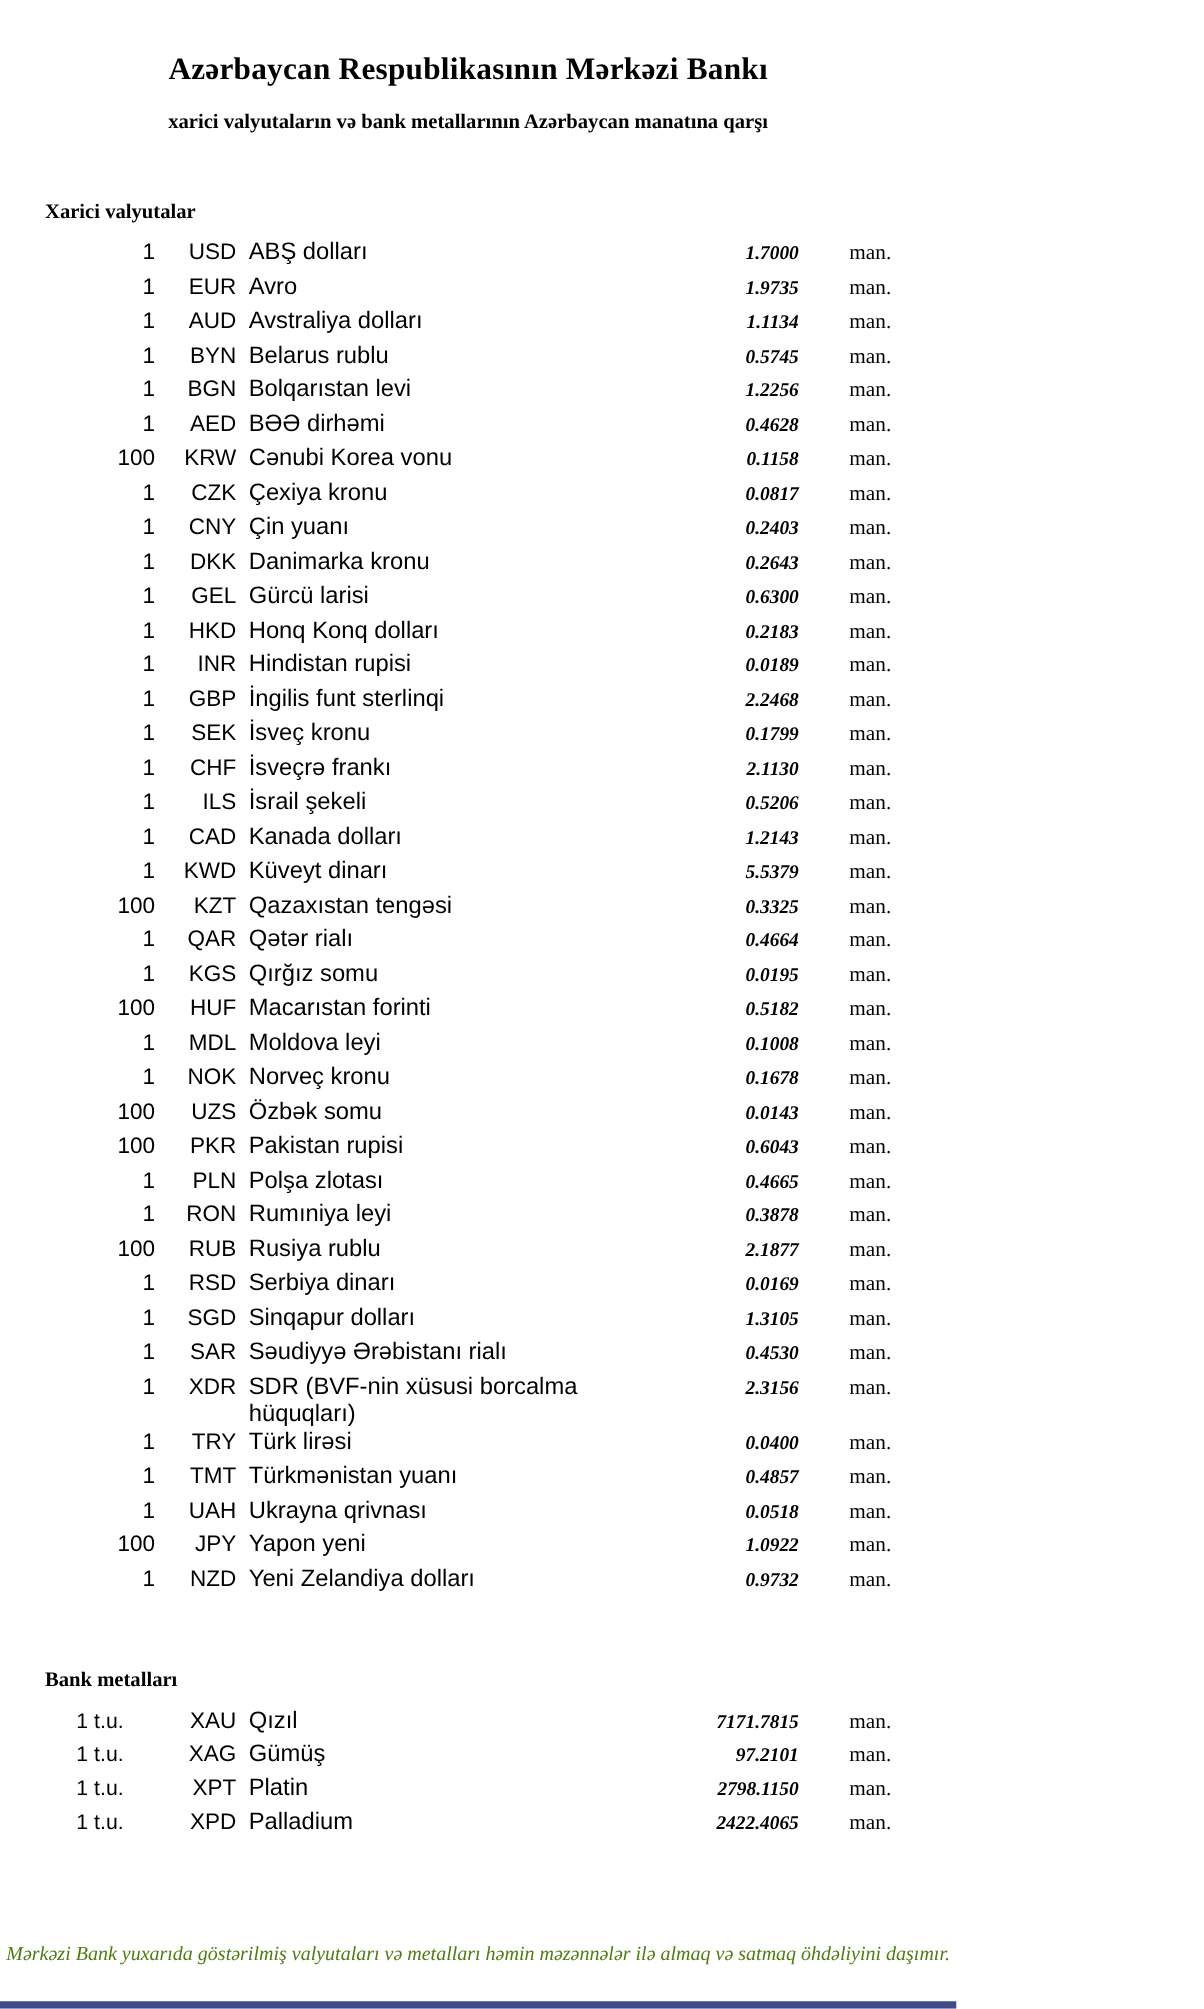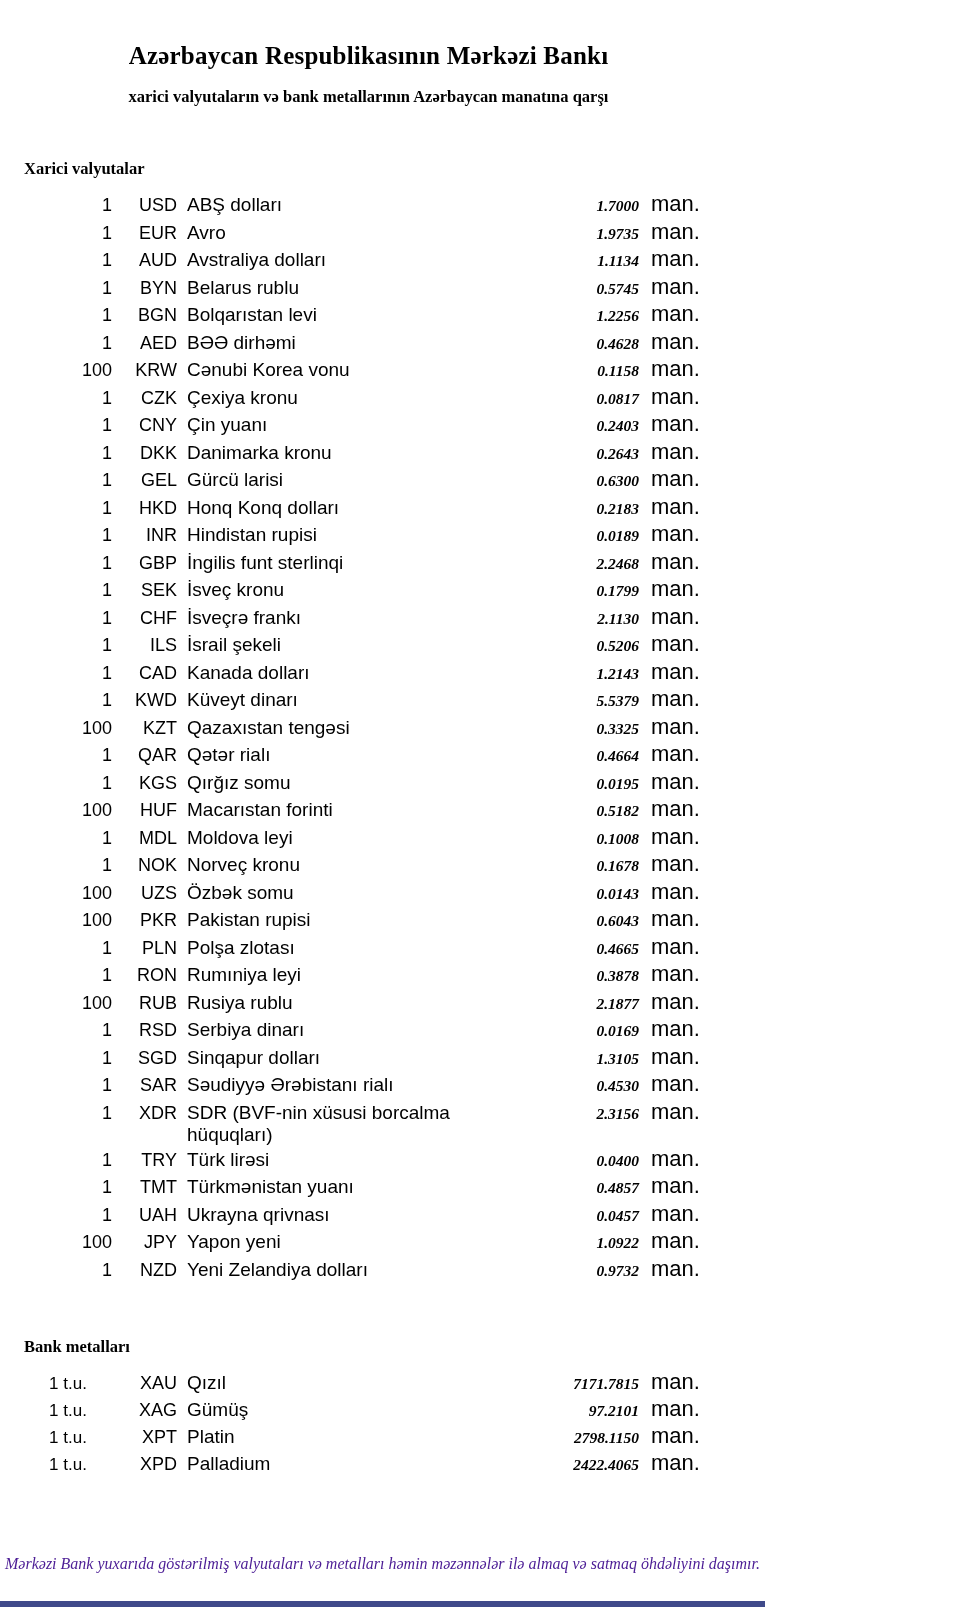--- a/index.html
+++ b/index.html
@@ -11,21 +11,21 @@
     width: 963px;
     min-height: 1607px;
     font-family: "Liberation Sans", sans-serif;
     color: #000000;
     position: relative;
   }
   .page {
     width: 765px;
     min-height: 1607px;
     box-sizing: border-box;
-    padding: 42px 52px 10px 24px;
+    padding: 42px 52px 10px 36px;
     position: relative;
   }
   .header {
     text-align: center;
   }
   .bank-title {
     font-family: "Liberation Serif", serif;
     font-weight: bold;
     font-size: 25px;
     letter-spacing: 0.2px;
@@ -96,23 +96,23 @@
     text-align: right;
     font-family: "Liberation Serif", serif;
     font-style: italic;
     font-weight: bold;
     font-size: 15.5px;
     padding-right: 12px !important;
     white-space: nowrap;
   }
   .col-unit {
     width: 62px;
-    text-align: left;
-    font-family: Liberation Sans, sans-serif;
-    font-size: 22px;
+    text-align: right;
+    font-family: Liberation Serif, serif;
+    font-size: 17px;
     white-space: nowrap;
   }
   tr.rate-row {
     height: 27.5px;
   }
   tr.metal-row {
     height: 27px;
   }
   .metal-qty {
     width: 88px;
@@ -124,21 +124,21 @@
   }
   .footer-note {
     position: absolute;
     left: 0;
     right: 0;
     bottom: 34px;
     text-align: center;
     font-family: "Liberation Serif", serif;
     font-style: italic;
     font-size: 16px;
-    color: #4c1d95;
+    color: #4d7c0f;
   }
   .bottom-rule {
     position: absolute;
     left: 0;
     right: 0;
     bottom: 0;
     height: 6px;
     background: #3f4a8a;
   }
 </style>
@@ -405,21 +405,21 @@
           <td class="col-qty">1</td>
           <td class="col-code">TMT</td>
           <td class="col-name">Türkmənistan yuanı</td>
           <td class="col-value">0.4857</td>
           <td class="col-unit">man.</td>
         </tr>
         <tr class="rate-row">
           <td class="col-qty">1</td>
           <td class="col-code">UAH</td>
           <td class="col-name">Ukrayna qrivnası</td>
-          <td class="col-value">0.0457</td>
+          <td class="col-value">0.0518</td>
           <td class="col-unit">man.</td>
         </tr>
         <tr class="rate-row">
           <td class="col-qty">100</td>
           <td class="col-code">JPY</td>
           <td class="col-name">Yapon yeni</td>
           <td class="col-value">1.0922</td>
           <td class="col-unit">man.</td>
         </tr>
         <tr class="rate-row">

